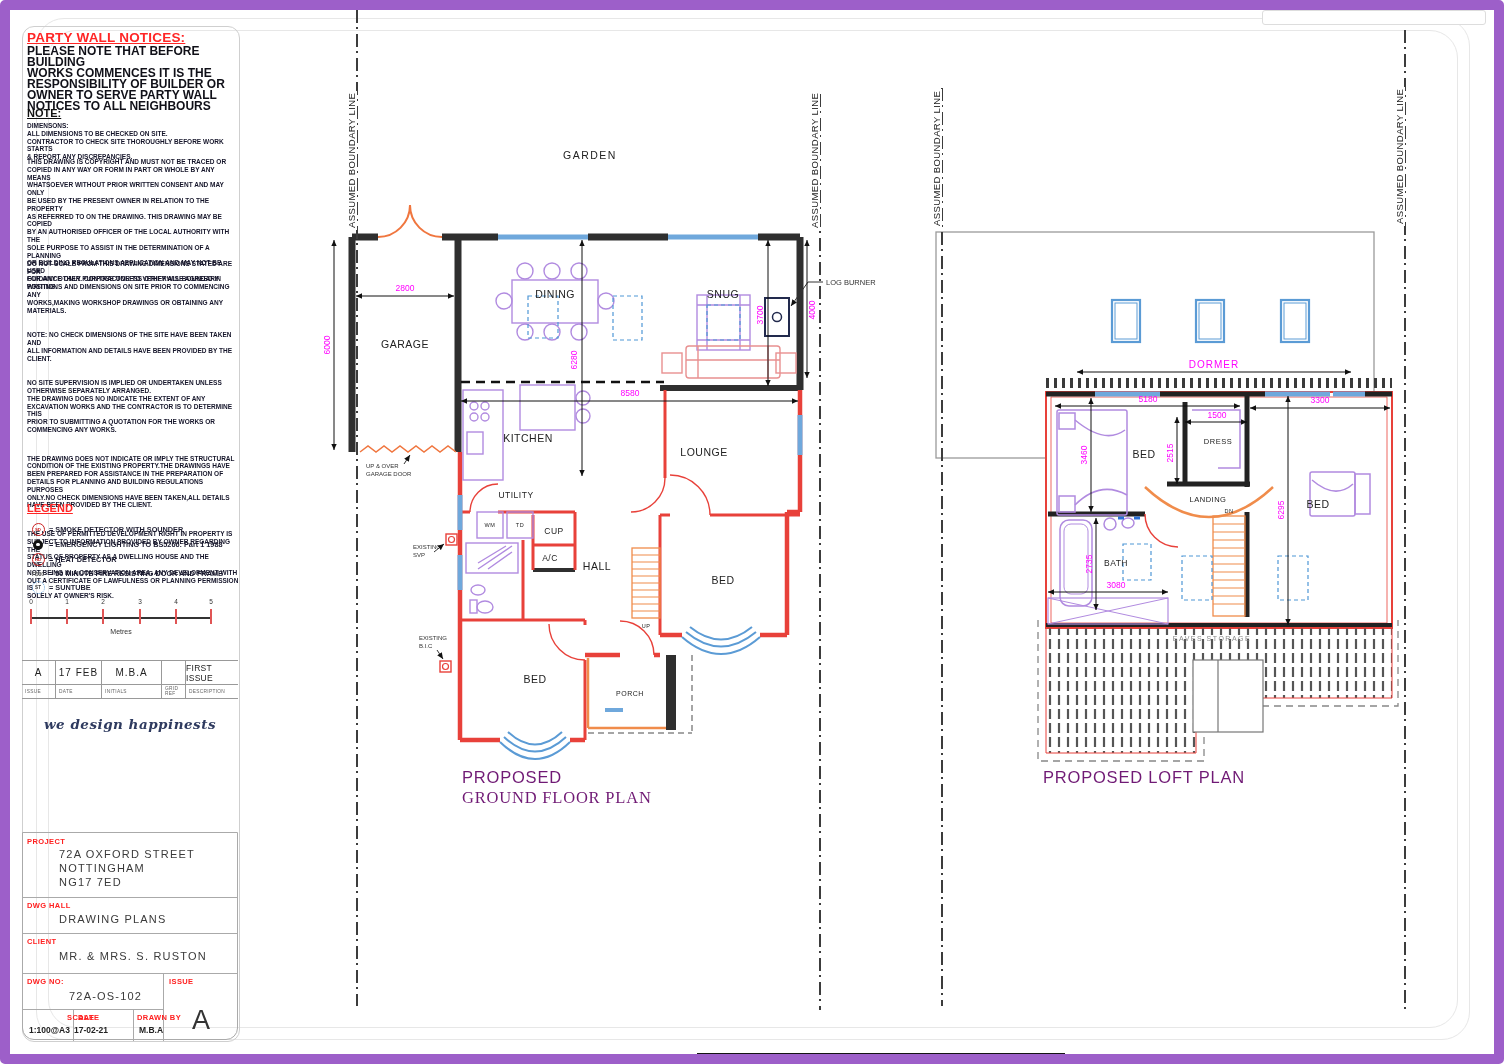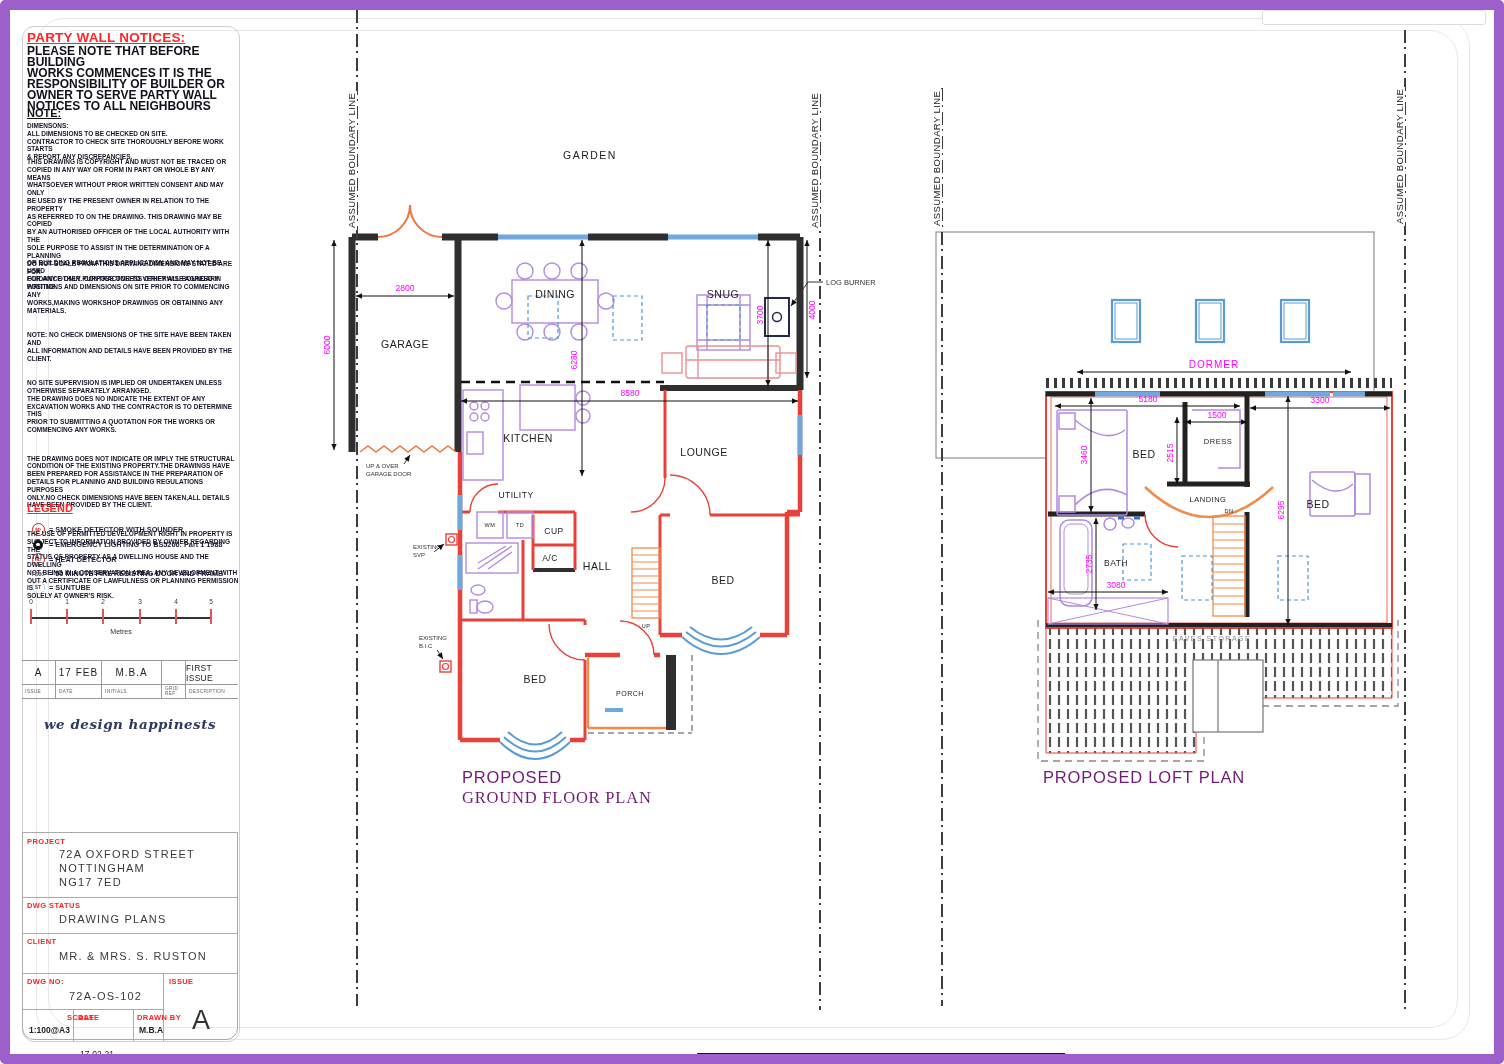--- a/index.html
+++ b/index.html
@@ -180,38 +180,38 @@
   <div class="logo">
     <div class="tagline">we design happinests</div>
   </div>
 
   <div class="tblock">
     <span class="tb-lab" style="left:4px;top:4px;">PROJECT</span>
     <span class="tb-val" style="left:36px;top:14px;">72A OXFORD STREET
 NOTTINGHAM
 NG17 7ED</span>
     <div class="tb-div" style="top:64px;"></div>
-    <span class="tb-lab" style="left:4px;top:68px;">DWG STATUS</span>
+    <span class="tb-lab" style="left:4px;top:68px;">DWG HALL</span>
     <span class="tb-val" style="left:36px;top:79px;">DRAWING PLANS</span>
     <div class="tb-div" style="top:100px;"></div>
     <span class="tb-lab" style="left:4px;top:104px;">CLIENT</span>
     <span class="tb-val" style="left:36px;top:116px;">MR. &amp; MRS. S. RUSTON</span>
     <div class="tb-div" style="top:140px;"></div>
     <span class="tb-lab" style="left:4px;top:144px;">DWG NO:</span>
     <span class="tb-val" style="left:46px;top:156px;">72A-OS-102</span>
     <div class="tb-div" style="top:176px;width:140px;"></div>
     <div class="tb-vdiv" style="left:140px;top:140px;height:68px;"></div>
     <span class="tb-lab" style="left:146px;top:144px;">ISSUE</span>
     <span style="position:absolute;left:140px;top:172px;width:76px;text-align:center;font-size:27px;color:#333;">A</span>
     <div class="tb-vdiv" style="left:50px;top:176px;height:32px;"></div>
     <div class="tb-vdiv" style="left:110px;top:176px;height:32px;"></div>
     <span class="tb-lab" style="left:4px;top:180px;padding-left:40px;">SCALE</span>
     <span style="position:absolute;left:6px;top:192px;font-size:8.5px;font-weight:bold;color:#222;">1:100@A3</span>
     <span class="tb-lab" style="left:55px;top:180px;">DATE</span>
-    <span style="position:absolute;left:57px;top:192px;font-size:8.5px;font-weight:normal;color:#222;margin-top:24px;">17-02-21</span>
+    <span style="position:absolute;left:51px;top:192px;font-size:8.5px;font-weight:bold;color:#222;">17-02-21</span>
     <span class="tb-lab" style="left:114px;top:180px;">DRAWN BY</span>
     <span style="position:absolute;left:116px;top:192px;font-size:8.5px;font-weight:bold;color:#222;">M.B.A</span>
   </div>
 
   <div class="garden" style="left:563px;top:149px;">GARDEN</div>
 
   <div class="boundary" style="left:356px;top:10px;height:996px;"></div>
   <div class="boundary" style="left:819px;top:94px;height:916px;"></div>
   <div class="boundary" style="left:941px;top:88px;height:918px;"></div>
   <div class="boundary" style="left:1404px;top:30px;height:980px;"></div>

